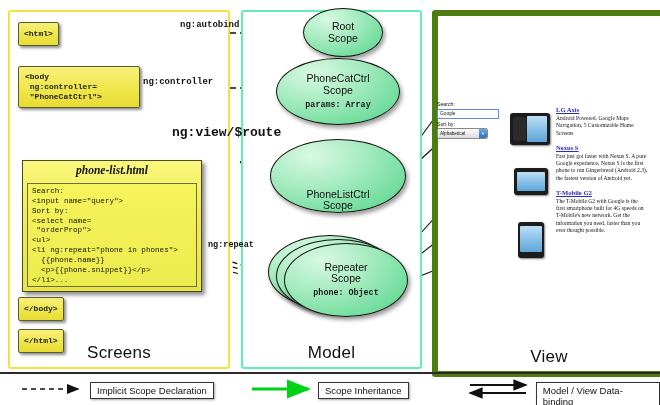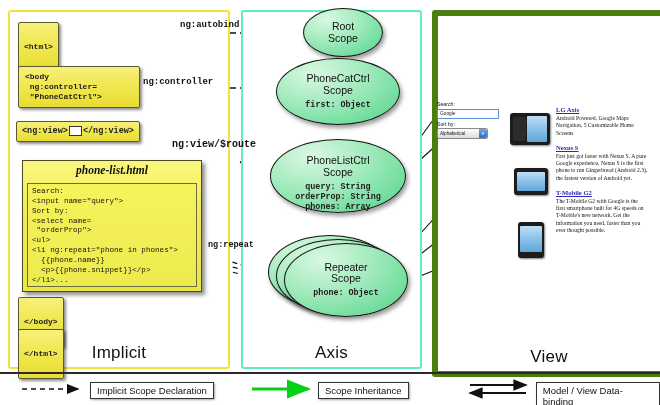--- a/index.html
+++ b/index.html
@@ -13,21 +13,21 @@
   #panel-model{left:241px;top:10px;width:177px;height:355px;border:2px solid #5ff0b4;}
   #panel-view{left:432px;top:10px;width:222px;height:355px;border:6px solid #4d7c0f;}
   .panel-label{position:absolute;bottom:4px;left:0;width:100%;text-align:center;
       font-size:17px;color:#111;letter-spacing:.2px;}
 
   
   .ybox{position:absolute;background:linear-gradient(180deg,#f7f07a 0%,#efe64a 55%,#e8dc33 100%);
         border:1px solid #5a5a32;border-radius:2px;
         font-family:"Liberation Mono",monospace;font-weight:bold;font-size:8px;
         color:#1a1a1a;box-shadow:2px 2px 3px rgba(0,0,0,.45);
-        padding:19px 5px;line-height:1.25;white-space:pre;}
+        padding:6px 5px;line-height:1.25;white-space:pre;}
   #tag-html{left:18px;top:22px;}
   #tag-body{left:18px;top:66px;width:108px;padding:5px 6px;}
   #tag-ngview{left:16px;top:121px;padding:4px 5px;font-size:8.5px;}
   #tag-bodyclose{left:18px;top:297px;}
   #tag-htmlclose{left:18px;top:329px;}
   #ngview-slot{display:inline-block;width:11px;height:8px;background:#fff;
       border:1px solid #333;vertical-align:middle;margin:0 1px;}
 
   
   #codecard{position:absolute;left:22px;top:160px;width:178px;height:130px;
@@ -86,21 +86,21 @@
   .li-name{font-family:"Liberation Serif",serif;font-size:6.6px;color:#2b2bb5;
       text-decoration:underline;font-weight:bold;margin-bottom:2px;}
   .li-desc{font-family:"Liberation Serif",serif;font-size:5.6px;line-height:1.3;
       color:#141414;margin-bottom:7px;}
 
   
   .elabel{position:absolute;font-family:"Liberation Mono",monospace;
       font-weight:bold;color:#111;}
   #lbl-autobind{left:143px;top:20px;font-size:9px;padding-left:37px;}
   #lbl-controller{left:143px;top:77px;font-size:9px;}
-  #lbl-ngview{left:172px;top:139px;font-size:10px;}
+  #lbl-ngview{left:172px;top:125px;font-size:13px;}
   #lbl-ngrepeat{left:208px;top:228px;font-size:8.5px;margin-top:12px;}
 
   
   #legend{position:absolute;left:0;top:372px;width:660px;height:33px;
       border-top:2px solid #2a2a2a;}
   .leg-item{position:absolute;top:8px;display:flex;align-items:center;gap:6px;}
   .leg-box{border:1.5px solid #333;background:#fff;box-shadow:1px 1px 2px rgba(0,0,0,.35);
       font-size:9.5px;color:#111;padding:2px 6px;}
   #leg1{left:22px;} #leg2{left:250px;} #leg3{left:468px;}
   svg{position:absolute;left:0;top:0;overflow:visible;}
@@ -149,62 +149,60 @@
     <path d="M507,186 L403,268" stroke="#111" stroke-width="1.1" fill="none" marker-start="url(#ah-thin)"></path>
     <path d="M511,240 L405,282" stroke="#111" stroke-width="1.1" fill="none" marker-start="url(#ah-thin)"></path>
 
     <path d="M22,389 L78,389" stroke="#111" stroke-width="1.6" fill="none" stroke-dasharray="5,4" marker-end="url(#ah-black)"></path>
     <path d="M252,389 L308,389" stroke="#00d215" stroke-width="3" fill="none" marker-end="url(#ah-green)"></path>
     <path d="M470,385 L526,385" stroke="#111" stroke-width="1.8" fill="none" marker-end="url(#ah-black)"></path>
     <path d="M526,393 L470,393" stroke="#111" stroke-width="1.8" fill="none" marker-end="url(#ah-black)"></path>
   </svg>
 
   <div class="panel" id="panel-template">
-    <div class="panel-label">Implicit</div>
+    <div class="panel-label">Screens</div>
   </div>
 
   <div class="ybox" id="tag-html">&lt;html&gt;</div>
 
   <div class="ybox" id="tag-body">&lt;body<br> ng:controller=<br> "PhoneCatCtrl"&gt;</div>
 
-  <div class="ybox" id="tag-ngview"><span>&lt;ng:view&gt;</span><span id="ngview-slot"></span><span>&lt;/ng:view&gt;</span></div>
 
   <div id="codecard">
     <div id="codecard-title">phone-list.html</div>
     <div id="codecard-body">Search:
 &lt;input name="query"&gt;
 Sort by:
 &lt;select name=
  "orderProp"&gt;
 &lt;ul&gt;
 &lt;li ng:repeat="phone in phones"&gt;
   {{phone.name}}
   &lt;p&gt;{{phone.snippet}}&lt;/p&gt;
 &lt;/li&gt;...</div>
   </div>
 
   <div class="ybox" id="tag-bodyclose">&lt;/body&gt;</div>
   <div class="ybox" id="tag-htmlclose">&lt;/html&gt;</div>
 
   <div class="panel" id="panel-model">
-    <div class="panel-label">Axis</div>
+    <div class="panel-label">Model</div>
   </div>
 
   <div class="scope" id="scope-root">
     <div class="title">Root<br>Scope</div>
   </div>
 
   <div class="scope" id="scope-catctrl">
     <div class="title">PhoneCatCtrl<br>Scope</div>
-    <div class="props">first: Object</div>
+    <div class="props">params: Array</div>
   </div>
 
   <div class="scope" id="scope-listctrl">
     <div class="title">PhoneListCtrl<br>Scope</div>
-    <div class="props">query: String<br>orderProp: String<br>phones: Array</div>
   </div>
 
   <div class="scope" id="scope-rep-b"></div>
   <div class="scope" id="scope-rep-c"></div>
   <div class="scope" id="scope-rep-a">
     <div class="title">Repeater<br>Scope</div>
     <div class="props">phone: Object</div>
   </div>
 
   <div class="panel" id="panel-view">

